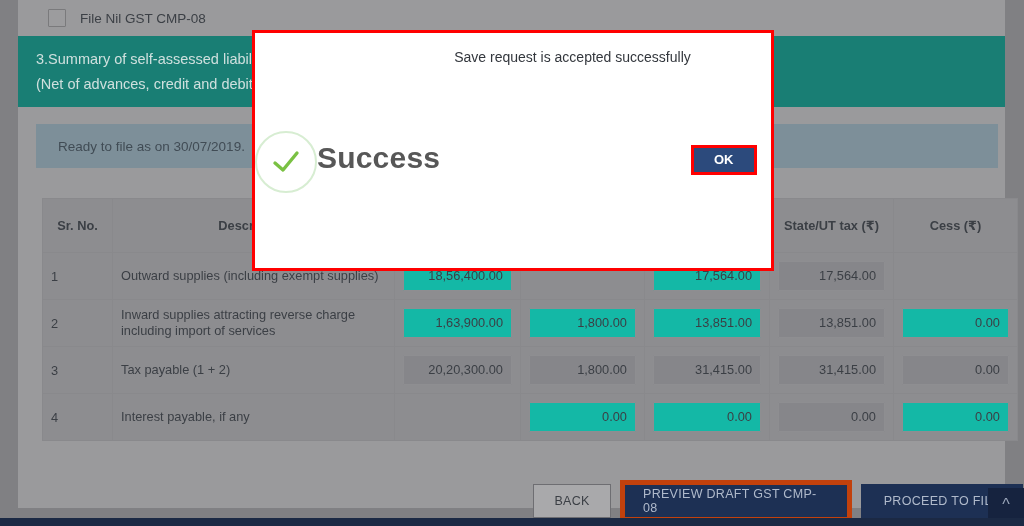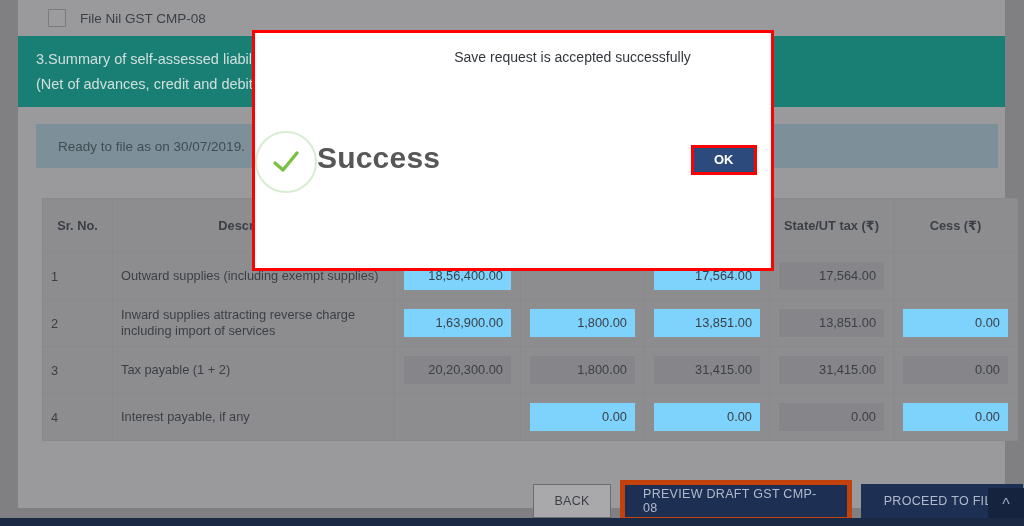--- a/index.html
+++ b/index.html
@@ -96,21 +96,21 @@
   }
   td.srno { text-align: left; padding-left: 12px; }
   td.desc { text-align: left; line-height: 16px; padding-left: 12px; }
   td.num  { padding: 6px 7px; }
   td.blank { background: #848487; }
 
   .cell-input {
     width: 100%;
     height: 30px;
     border: 1px solid #8e8e91;
-    background: #7dd3fc;
+    background: #14b8a6;
     text-align: right;
     font-size: 12.8px;
     color: #3b3f45;
     padding: 0 8px;
     line-height: 28px;
     border-radius: 1px;
   }
   .cell-input.shaded { background: #86868a; }
 
   

